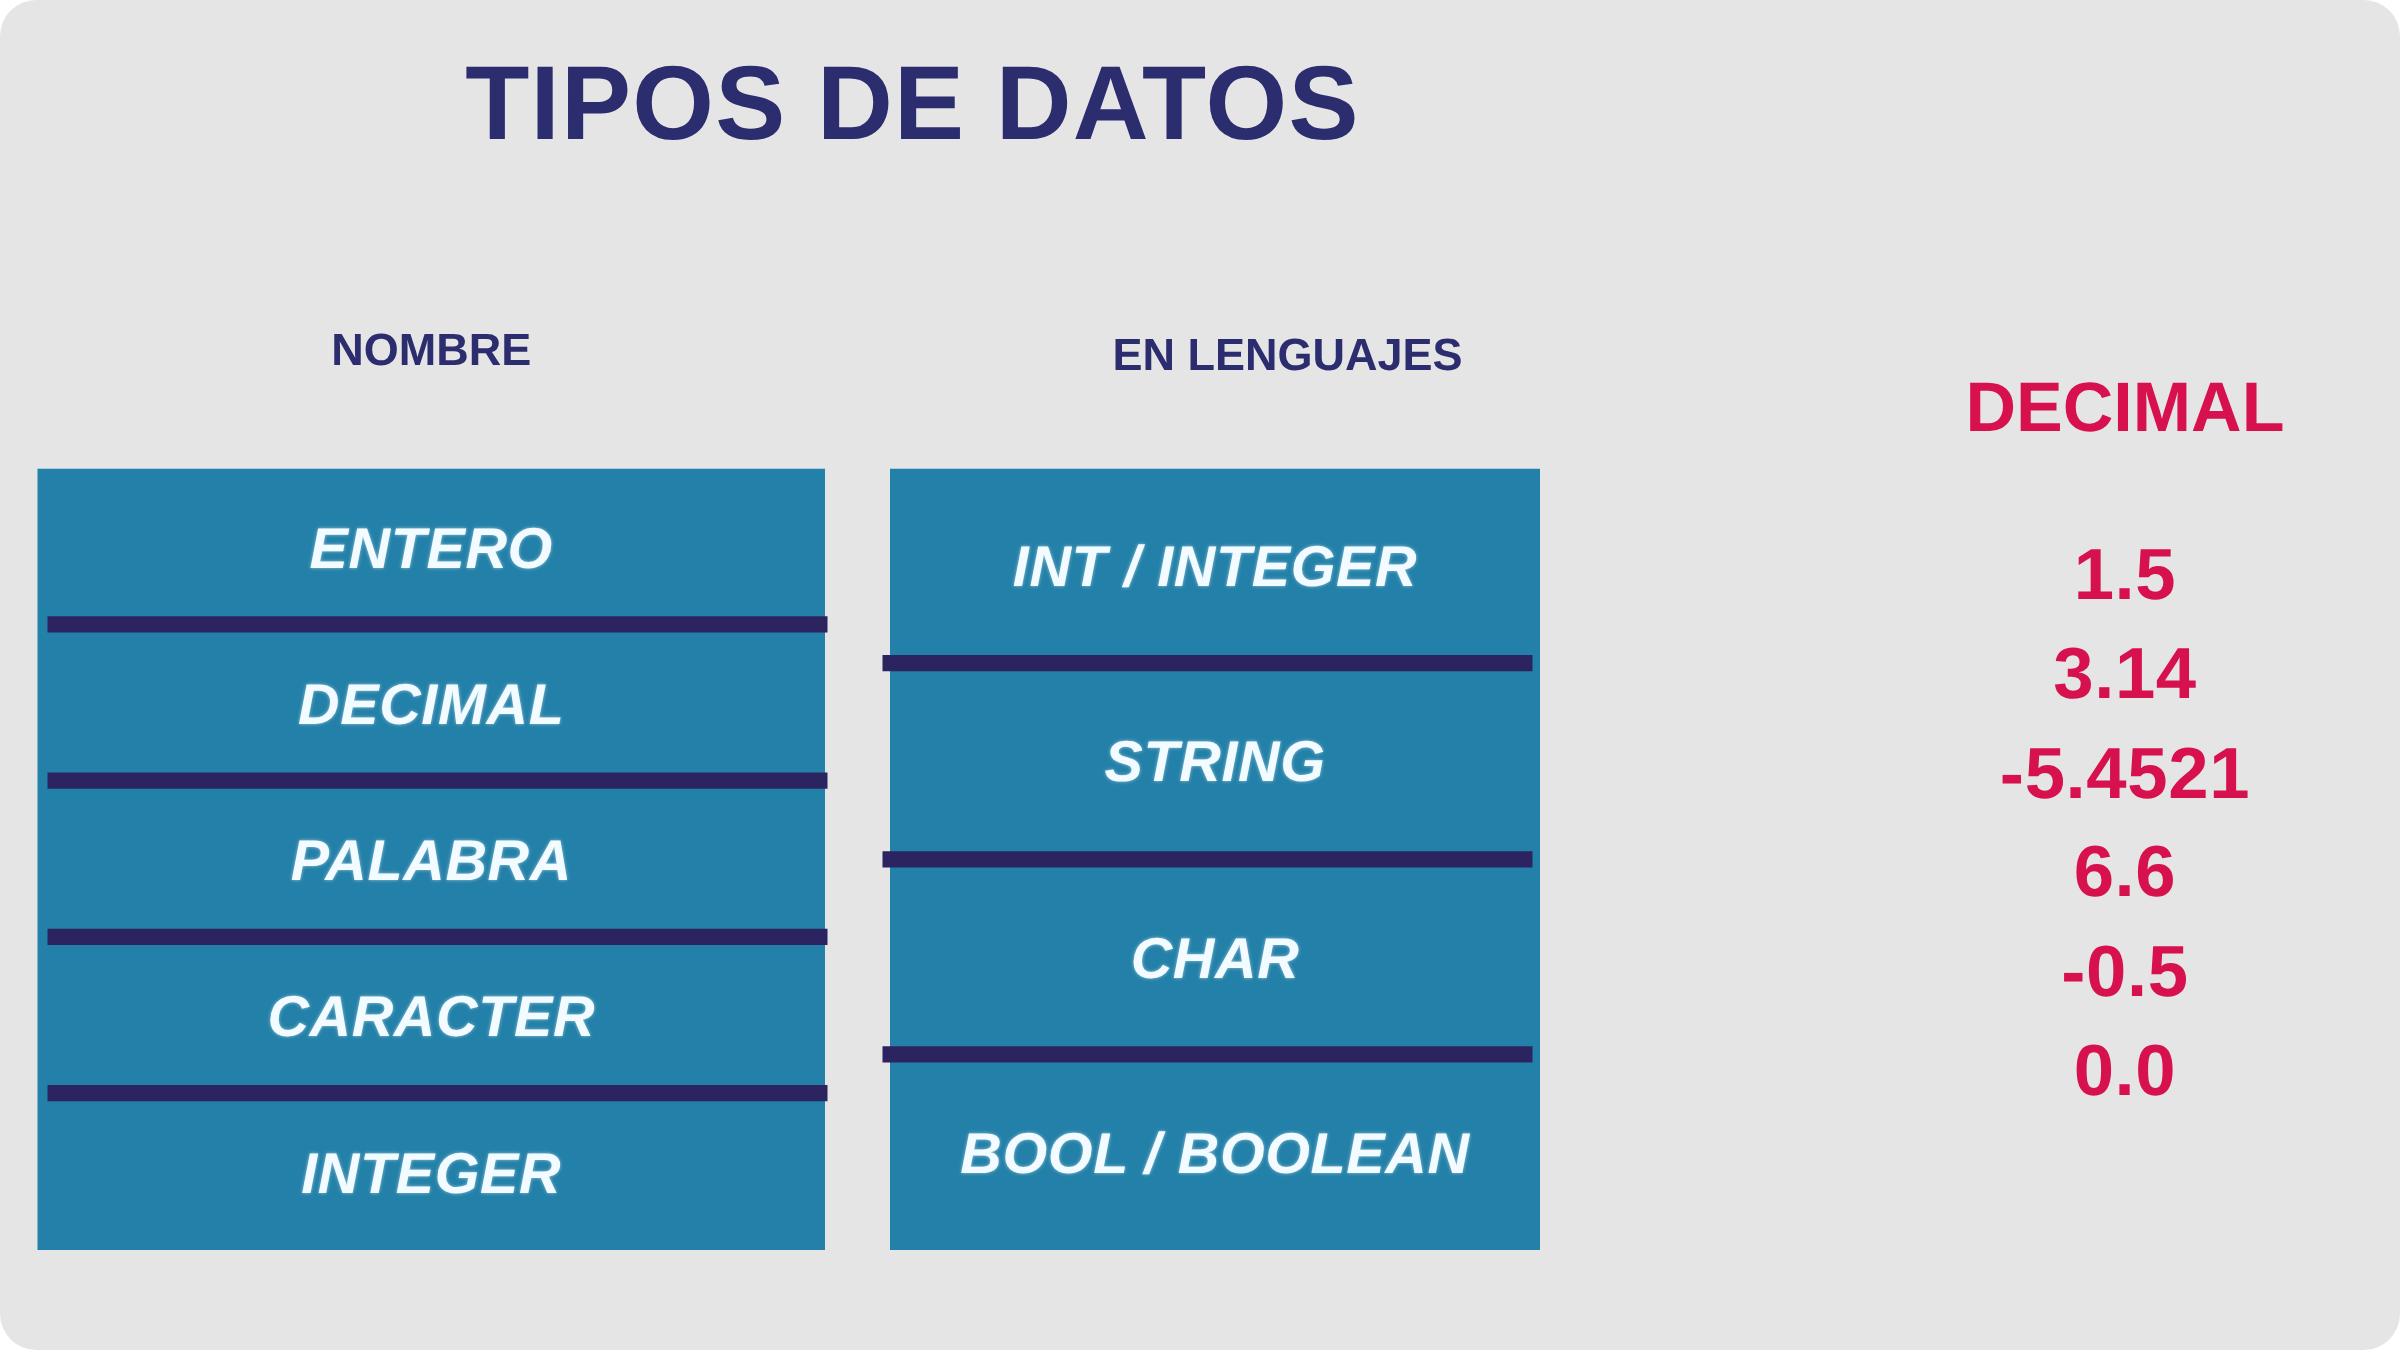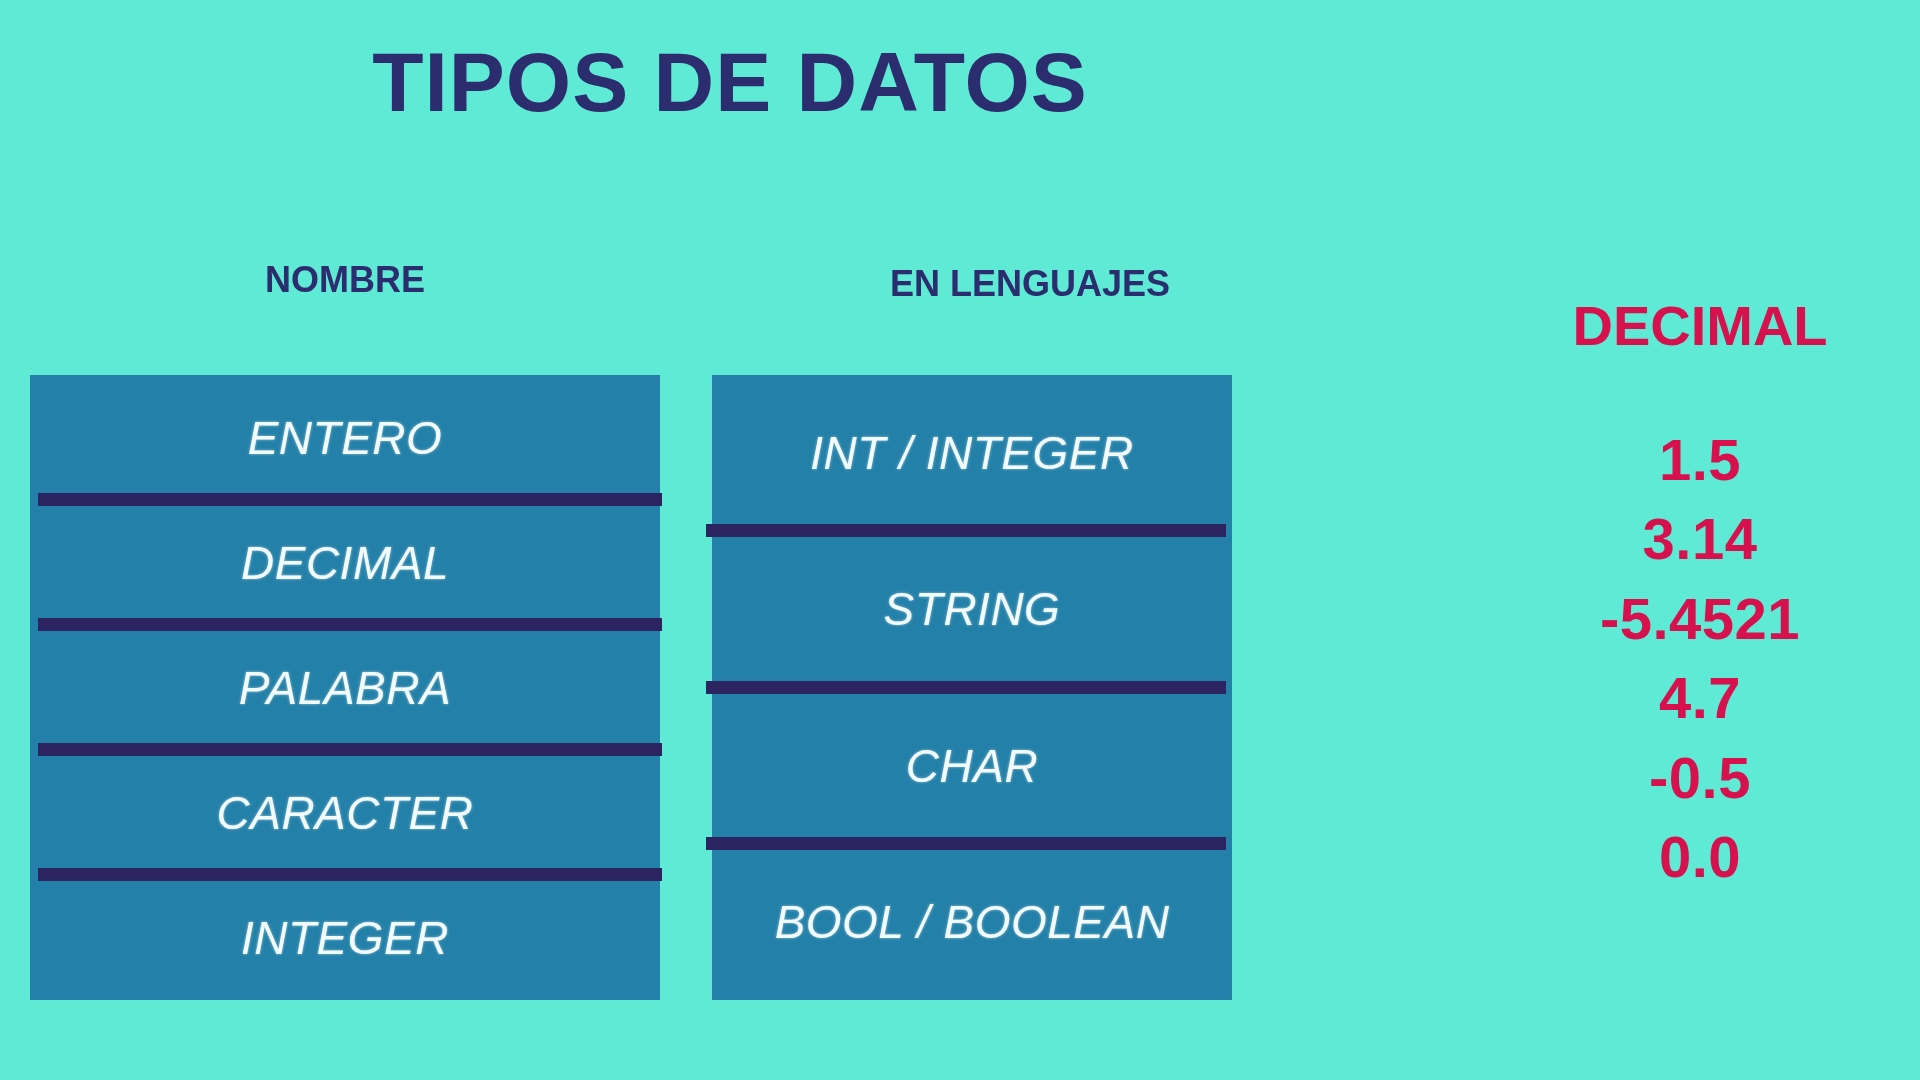--- a/index.html
+++ b/index.html
@@ -9,21 +9,22 @@
     height: 1080px;
     overflow: hidden;
     background: #ffffff;
     font-family: "Liberation Sans", sans-serif;
   }
 
   #slide {
     position: relative;
     width: 1920px;
     height: 1080px;
-    background: #5eead4;
+    background: #e5e5e5;
+    border-radius: 29px;
   }
 
   
   .slide-title {
     position: absolute;
     top: 38px;
     left: 0;
     width: 1460px;
     text-align: center;
     font-size: 84px;
@@ -80,21 +81,21 @@
   .table-row {
     position: relative;
     flex: 1 1 0;
     display: flex;
     align-items: center;
     justify-content: center;
   }
 
   .cell-text {
     font-size: 46px;
-    font-weight: normal;
+    font-weight: bold;
     font-style: italic;
     color: #F2FBFF;
     letter-spacing: 0.5px;
     white-space: nowrap;
     text-shadow: 0 0 3px rgba(255,255,255,0.55);
   }
 
   .row-divider {
     position: absolute;
     left: 8px;
@@ -188,18 +189,18 @@
 
     <div class="table-row">
       <span class="cell-text">BOOL / BOOLEAN</span>
     </div>
   </div>
 
   <div id="decimal-values">
     <div class="decimal-value">1.5</div>
     <div class="decimal-value">3.14</div>
     <div class="decimal-value">-5.4521</div>
-    <div class="decimal-value">4.7</div>
+    <div class="decimal-value">6.6</div>
     <div class="decimal-value">-0.5</div>
     <div class="decimal-value">0.0</div>
   </div>
 
 </div>
 
 </body></html>

